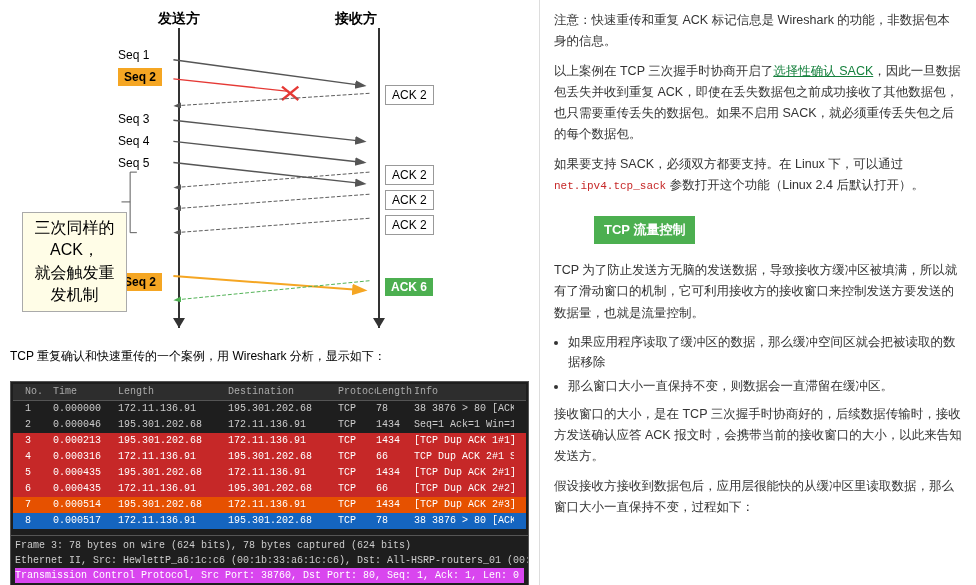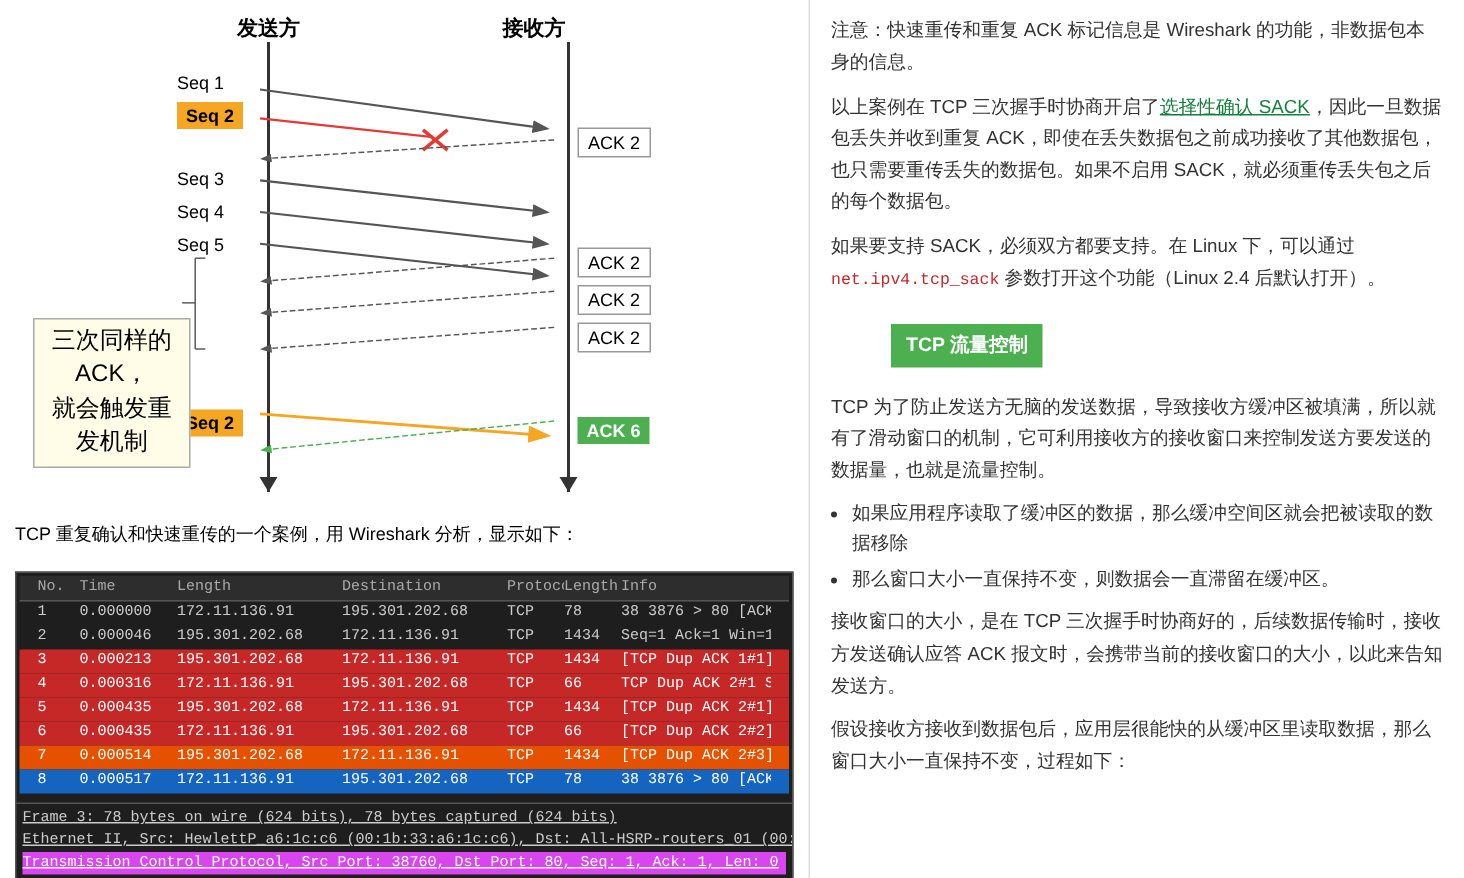--- a/index.html
+++ b/index.html
@@ -189,21 +189,20 @@
       font-size: 10px;
       color: #ccc;
       font-family: "Courier New", monospace;
       padding: 2px 4px;
       line-height: 1.5;
       height: 85px;
       overflow: hidden;
     }
     .ws-detail-row {
       white-space: nowrap;
-      text-decoration: underline;
     }
     .ws-detail-row.selected-line {
       background: #d946ef;
       color: #fff;
     }
 
     
     .right-panel p {
       margin-bottom: 8px;
       font-size: 12.5px;

